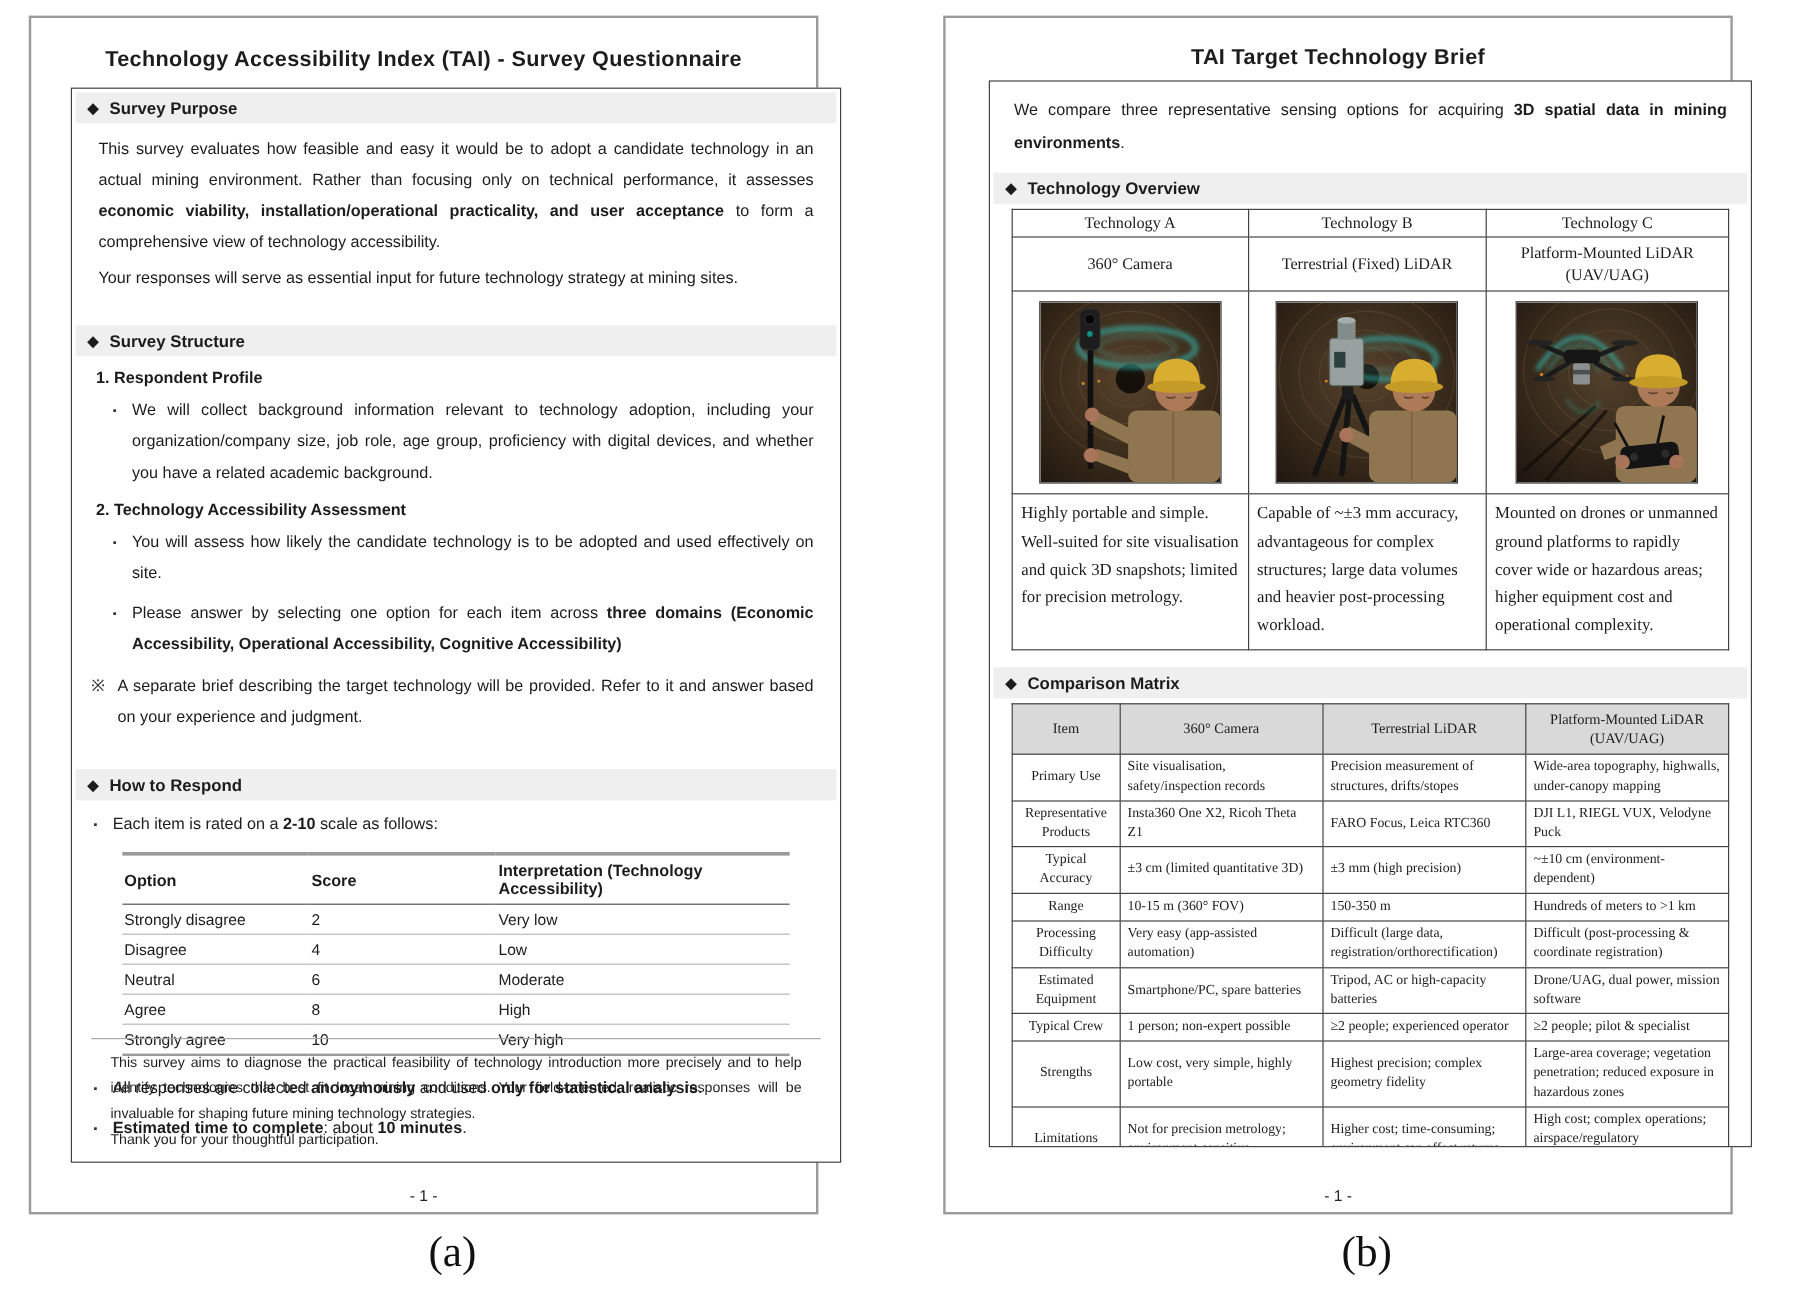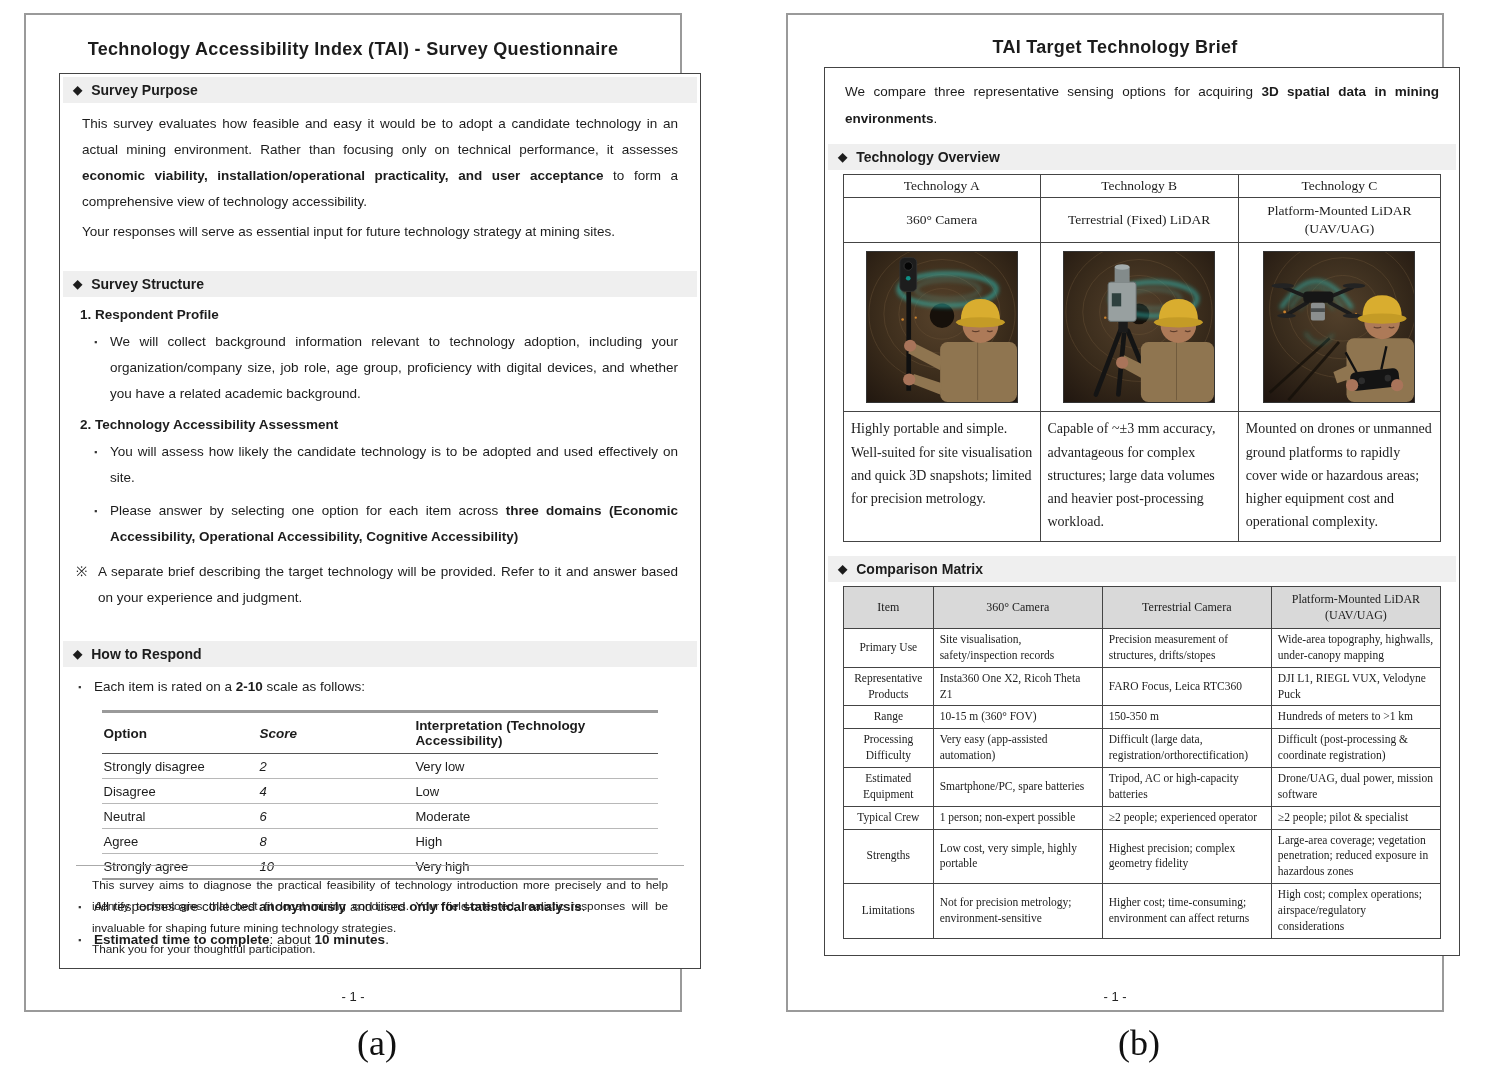--- a/index.html
+++ b/index.html
@@ -34,21 +34,21 @@
   .note-row{display:flex;margin:9px 22px 0 16px;font-size:13.5px;line-height:26px;}
   .note-row .mk{flex:0 0 22px;}
   .note-row .bt{flex:1;text-align:justify;}
 
   table.score{width:87%;margin:10px auto 14px auto;border-collapse:collapse;font-size:13px;}
   table.score th{text-align:left;font-size:13.5px;border-top:3px solid #9a9a9a;border-bottom:1.5px solid #555;
                  padding:5px 2px;}
   table.score td{padding:4.5px 2px;border-bottom:1px solid #b8b8b8;}
   table.score tr:last-child td{border-bottom:2.5px solid #9a9a9a;}
   table.score th:nth-child(1),table.score td:nth-child(1){width:28%;}
-  table.score th:nth-child(2),table.score td:nth-child(2){width:28%;font-style:italic;}
+  table.score th:nth-child(2),table.score td:nth-child(2){width:28%;}
 
   .footer{position:absolute;left:16px;right:16px;bottom:8px;border-top:1px solid #aaa;padding-top:9px;}
   .footer p{margin:0 16px;font-size:11.8px;line-height:1.8;text-align:justify;}
   .footer p.thanks{text-align:left;}
 
   
   .intro{font-size:13.5px;line-height:27px;text-align:justify;margin:10px 20px 0 20px;}
   .ov-table{width:calc(100% - 36px);margin:4px auto 0 auto;border-collapse:collapse;
             font-family:"Liberation Serif",serif;}
   .ov-table td{border:1px solid #444;text-align:center;vertical-align:top;}
@@ -373,38 +373,44 @@
       <div class="sec-bar" style="margin-top:14px">
         <span class="dmd">◆</span>
         <span>Comparison Matrix</span>
       </div>
 
       <table class="mx-table">
         <thead>
           <tr>
             <th>Item</th>
             <th>360° Camera</th>
-            <th>Terrestrial Camera</th>
+            <th>Terrestrial LiDAR</th>
             <th>Platform-Mounted LiDAR (UAV/UAG)</th>
           </tr>
         </thead>
         <tbody>
             <tr>
               <td>Primary Use</td>
               <td>Site visualisation, safety/inspection records</td>
               <td>Precision measurement of structures, drifts/stopes</td>
               <td>Wide-area topography, highwalls, under-canopy mapping</td>
             </tr>
             <tr>
               <td>Representative Products</td>
               <td>Insta360 One X2, Ricoh Theta Z1</td>
               <td>FARO Focus, Leica RTC360</td>
               <td>DJI L1, RIEGL VUX, Velodyne Puck</td>
             </tr>
             <tr>
+              <td>Typical Accuracy</td>
+              <td>±3 cm (limited quantitative 3D)</td>
+              <td>±3 mm (high precision)</td>
+              <td>~±10 cm (environment-dependent)</td>
+            </tr>
+            <tr>
               <td>Range</td>
               <td>10-15 m (360° FOV)</td>
               <td>150-350 m</td>
               <td>Hundreds of meters to &gt;1 km</td>
             </tr>
             <tr>
               <td>Processing Difficulty</td>
               <td>Very easy (app-assisted automation)</td>
               <td>Difficult (large data, registration/orthorectification)</td>
               <td>Difficult (post-processing &amp; coordinate registration)</td>

